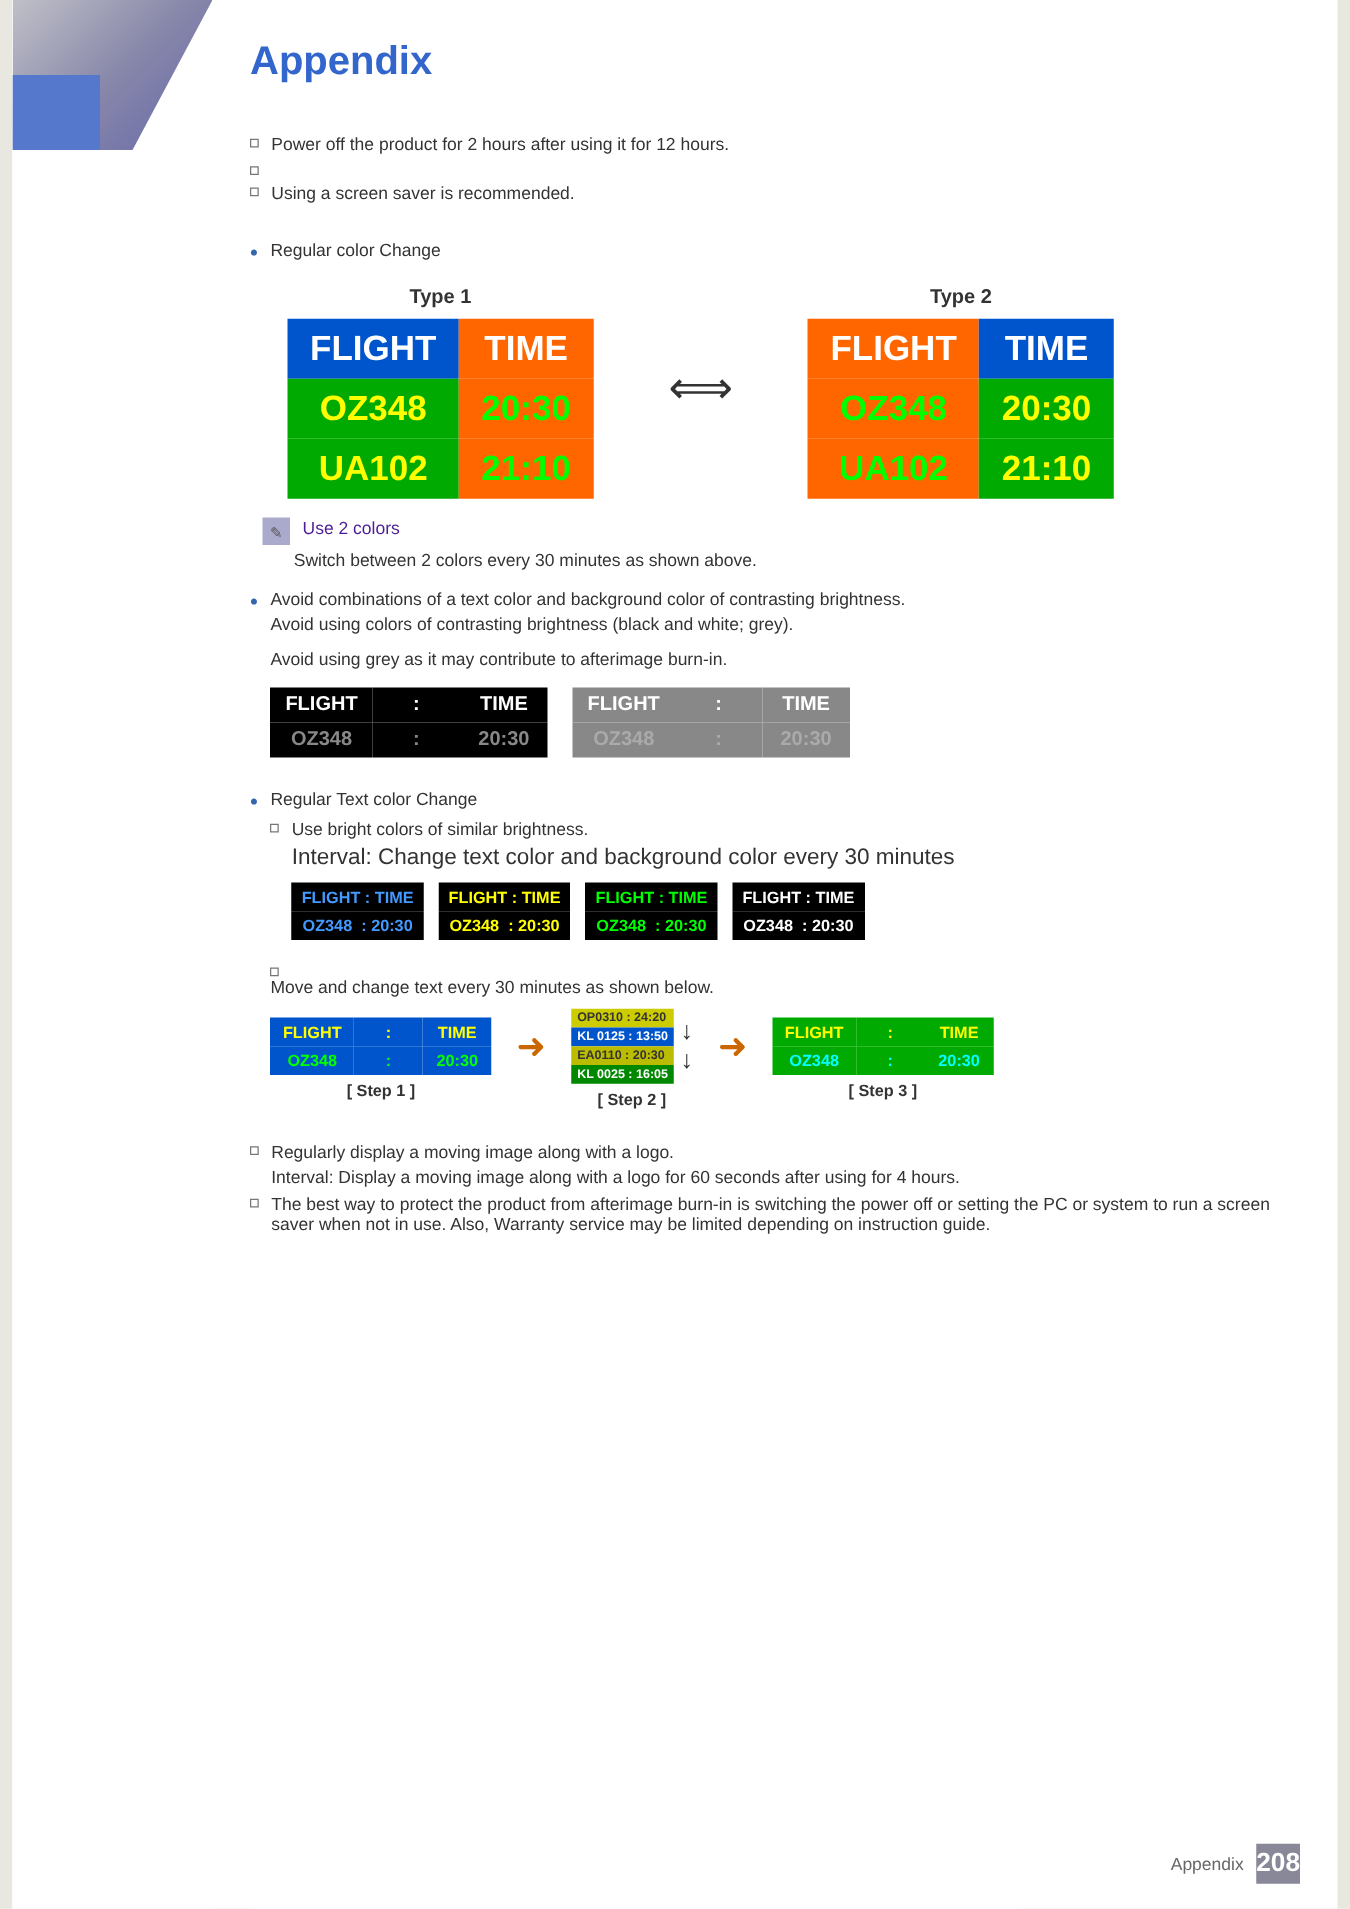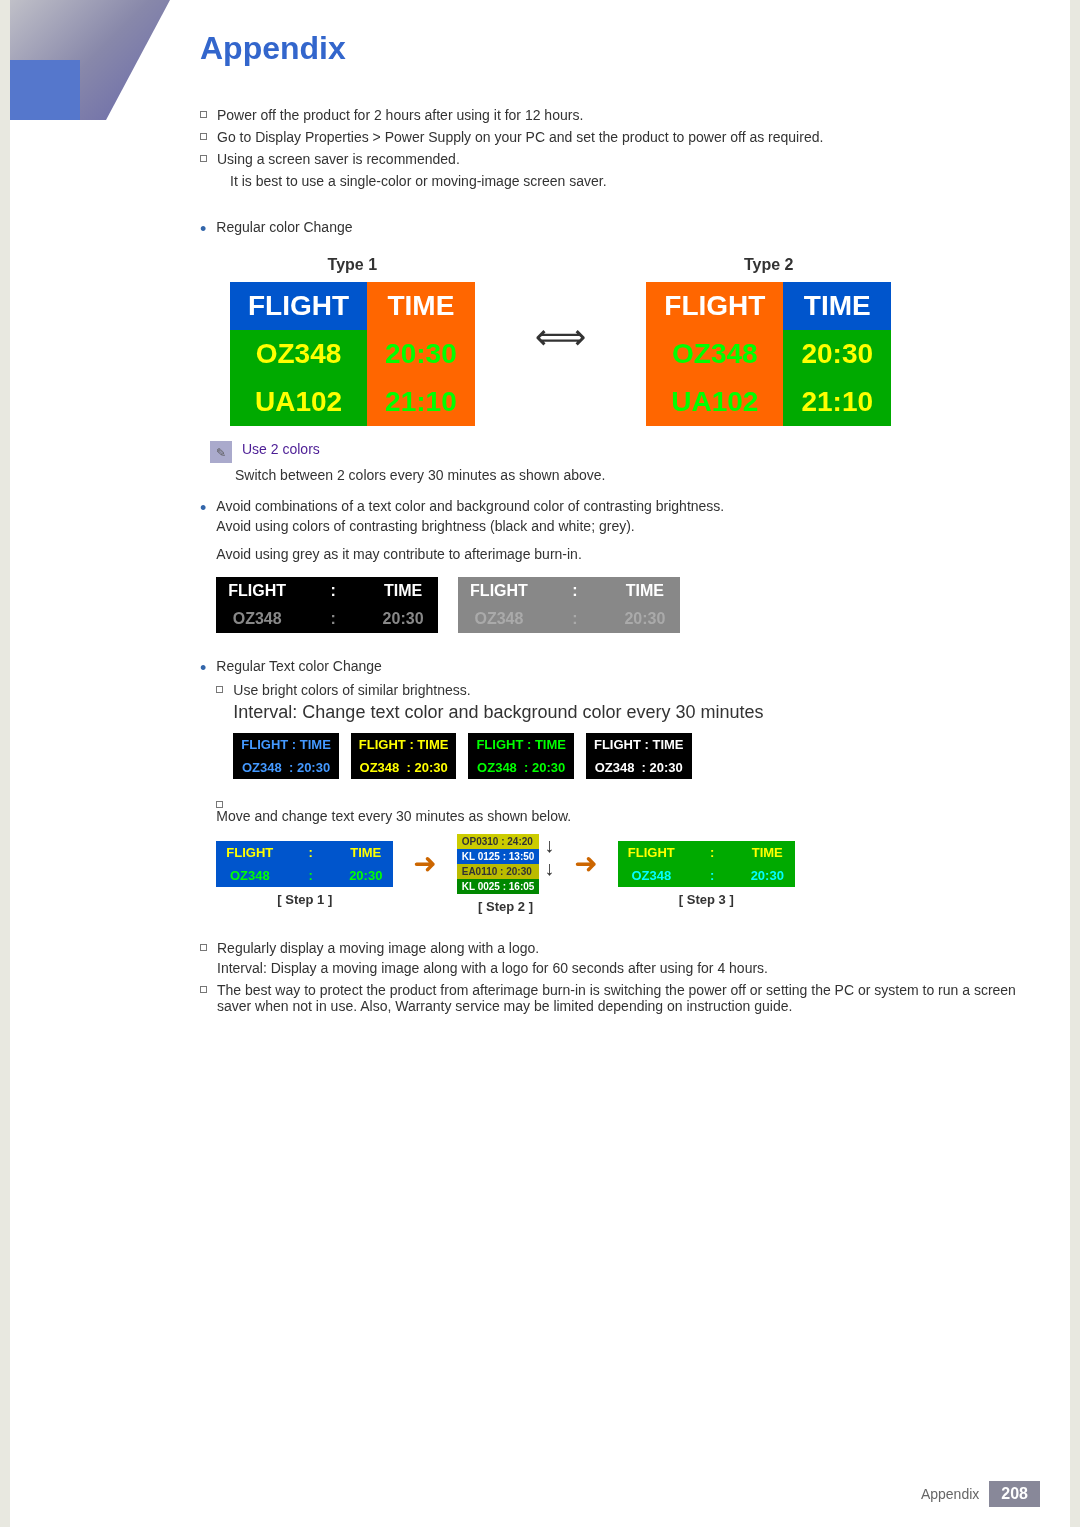--- a/index.html
+++ b/index.html
@@ -269,23 +269,23 @@
     }
 
     .footer-text {
       font-size: 14px;
       color: #666;
     }
 
     .footer-num {
       background: #888899;
       color: white;
-      font-size: 16px;
-      font-weight: bold;
-      padding: 4px 12px;
+      font-size: 21px;
+      font-weight: bold;
+      padding: 4px 0;
       text-align: center;
     }
 
     .main-bullet-item {
       display: flex;
       align-items: flex-start;
       margin-bottom: 8px;
     }
 
     .main-bullet-dot {
@@ -333,27 +333,25 @@
   <div class="main-content">
     <h1 class="page-title">Appendix</h1>
 
     <div style="margin-bottom: 30px;">
       <div class="sub-square-item">
         <div class="sub-square"></div>
         <span style="font-size:14px;color:#333;">Power off the product for 2 hours after using it for 12 hours.</span>
       </div>
       <div class="sub-square-item">
         <div class="sub-square"></div>
-        <span style="font-size:14px;color:#333;">Go to Display Properties &gt; Power Supply on your PC and set the product to power off as required.</span>
       </div>
       <div class="sub-square-item">
         <div class="sub-square"></div>
         <span style="font-size:14px;color:#333;">Using a screen saver is recommended.</span>
       </div>
-      <div class="indent-text" style="margin-left:30px;">It is best to use a single-color or moving-image screen saver.</div>
     </div>
 
     <div class="main-bullet-item">
       <span class="main-bullet-dot">•</span>
       <span style="font-size:14px;color:#333;font-weight:normal;">Regular color Change</span>
     </div>
 
     <div style="display:flex; gap:60px; align-items:flex-start; margin: 15px 0 15px 30px;">
 
       <div class="type-block">
@@ -533,21 +531,21 @@
                     <td class="sft-blue-d">20:30</td>
                   </tr>
                 </tbody>
                   </table>
                 <div class="step-label">[ Step 1 ]</div>
               </div>
 
               <div style="font-size:28px; color:#cc6600; margin-top:-20px;">➜</div>
 
               <div class="step-block">
-                <div style="display:flex; align-items:flex-start; gap:5px;">
+                <div style="display:flex; align-items:center; gap:5px;">
                   <table class="step2-table">
                     <tbody>
                         <tr>
                       <td class="s2-yellow" style="font-size:10px; padding:2px 5px;">OP0310 :  24:20</td>
                     </tr>
                     <tr>
                       <td class="s2-blue" style="font-size:10px; padding:2px 5px;">KL 0125 :  13:50</td>
                     </tr>
                     <tr>
                       <td class="s2-yellow" style="font-size:10px; padding:2px 5px; background:#bbbb00; color:#333;">EA0110 :  20:30</td>

